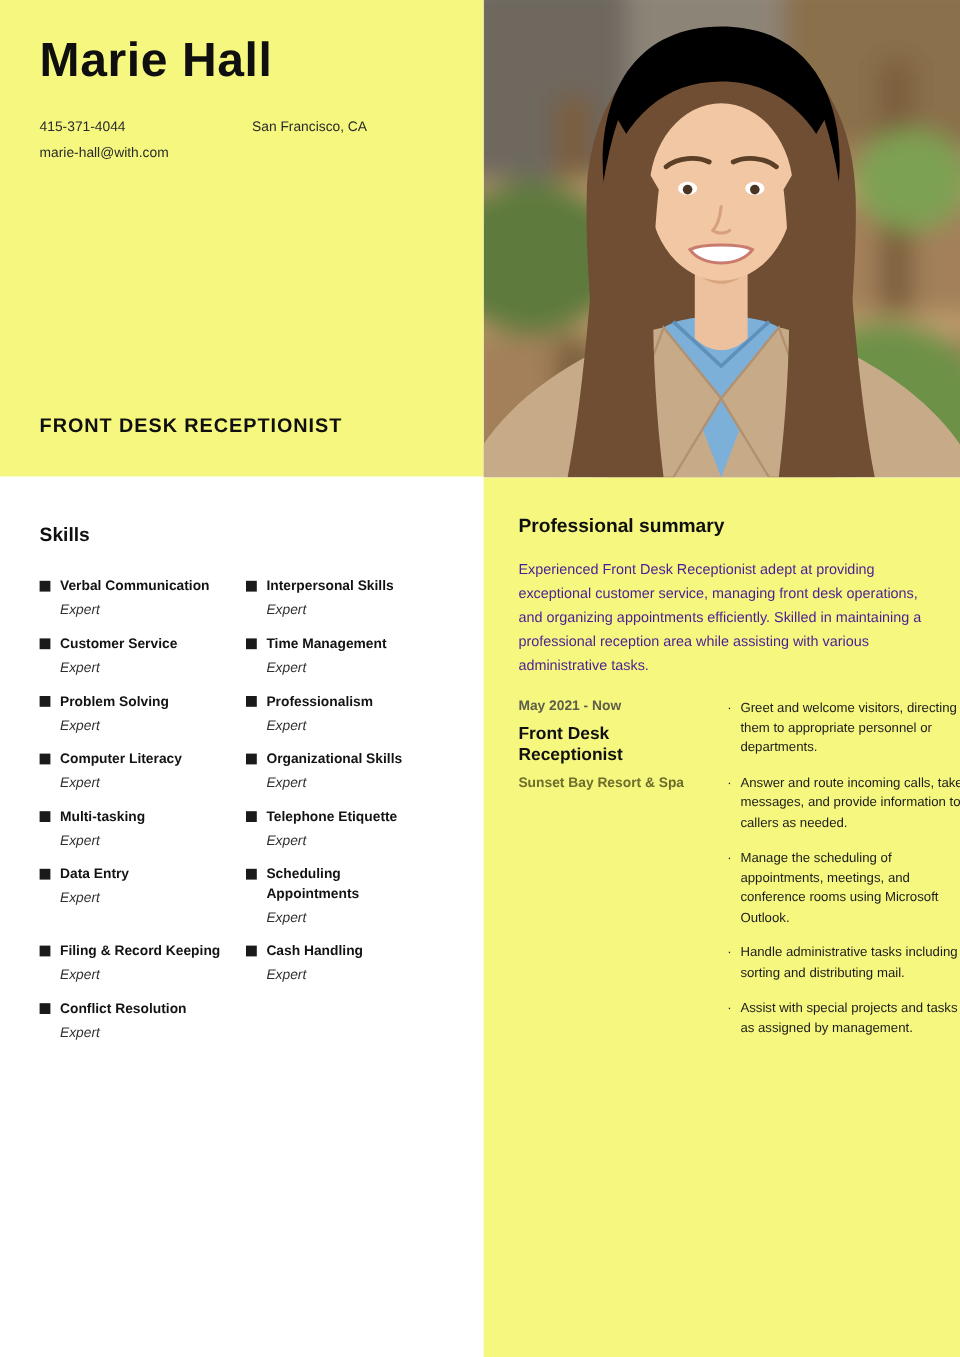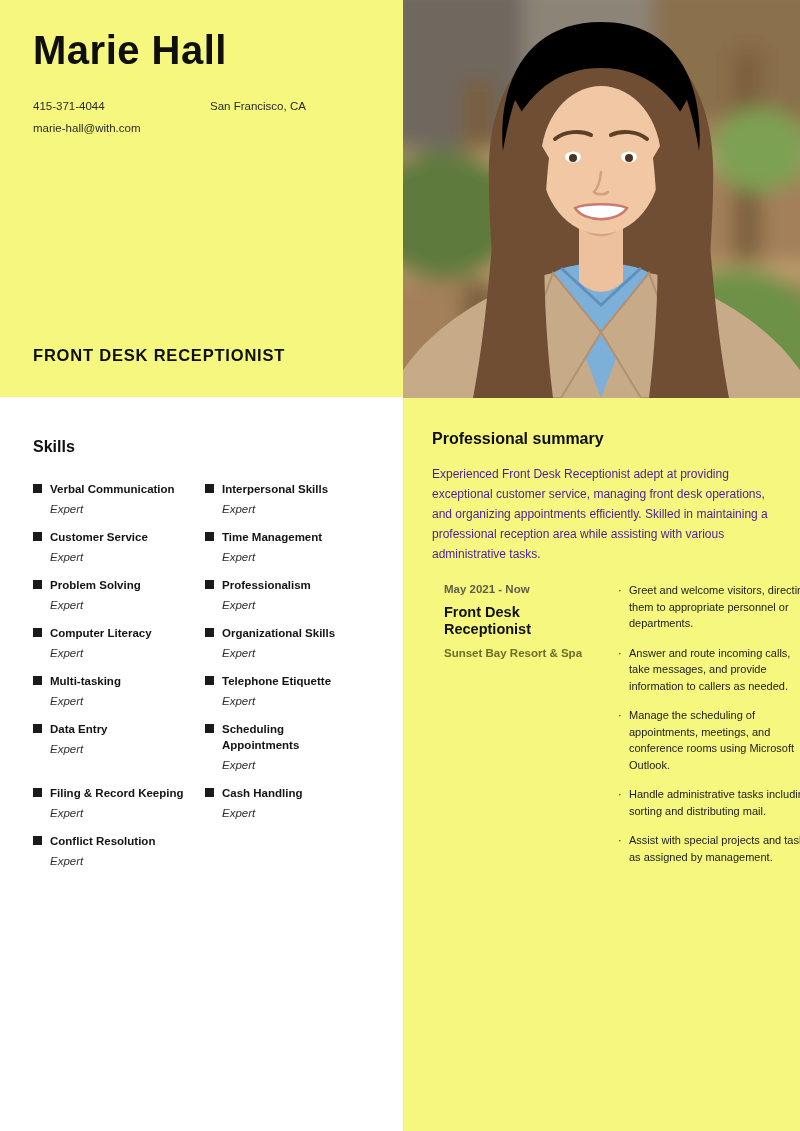--- a/index.html
+++ b/index.html
@@ -77,21 +77,21 @@
     background: #f5f77f;
     padding: 32px 24px 0 29px;
   }
   .summary-text {
     margin-top: 16px;
     width: 348px;
     font-size: 12px; line-height: 20px; color: #4c1d95;
   }
   .experience-heading { margin-top: 34px; }
   .exp-row { display: flex; margin-top: 18px; }
-  .exp-left { width: 168px; flex: none; margin-left: 12px; }
+  .exp-left { width: 168px; flex: none; }
   .exp-dates {
     font-size: 11.5px; font-weight: 700; color: #5e5e49; line-height: 15px;
   }
   .exp-title {
     font-size: 14.5px; font-weight: 800; color: #101010;
     line-height: 17px; margin-top: 7px; max-width: 120px;
   }
   .exp-company {
     font-size: 11.5px; font-weight: 700; color: #6d6d2c;
     margin-top: 8px; max-width: 150px; line-height: 14px;

